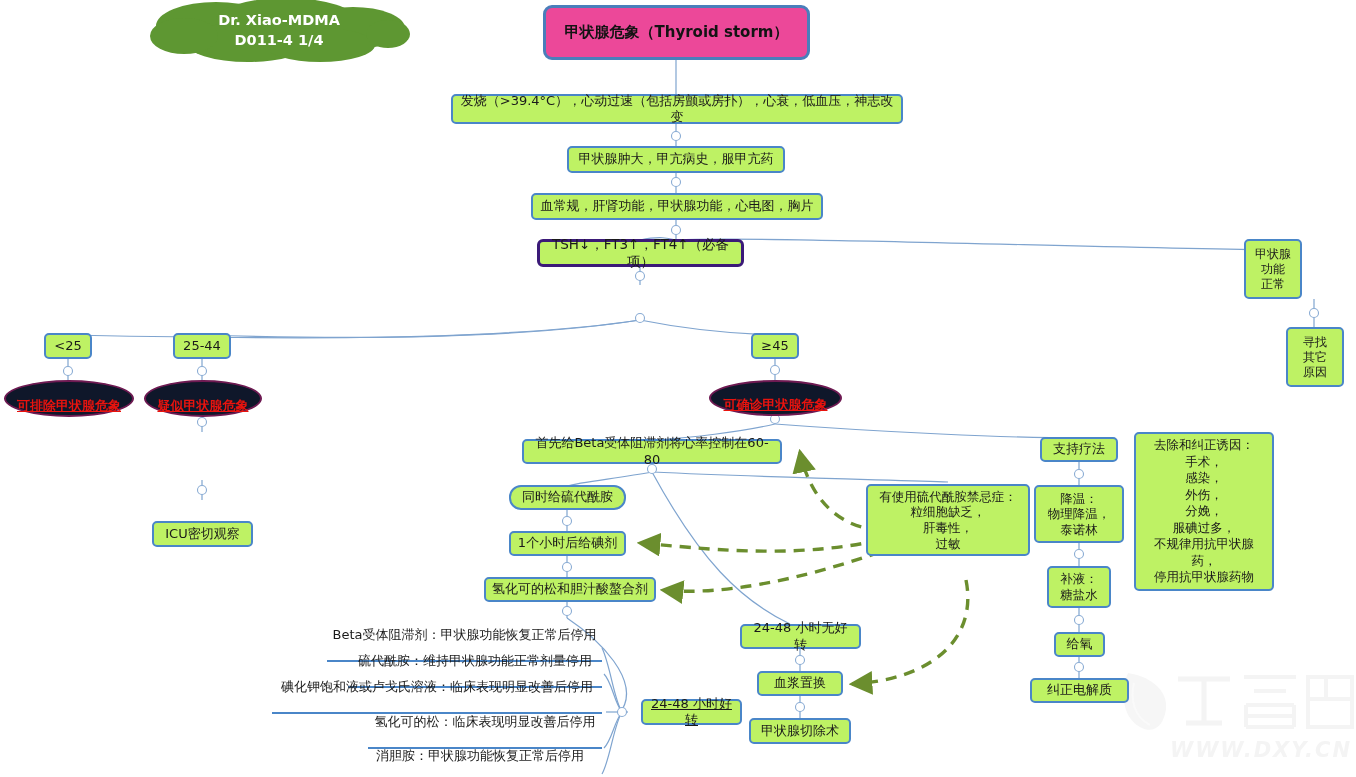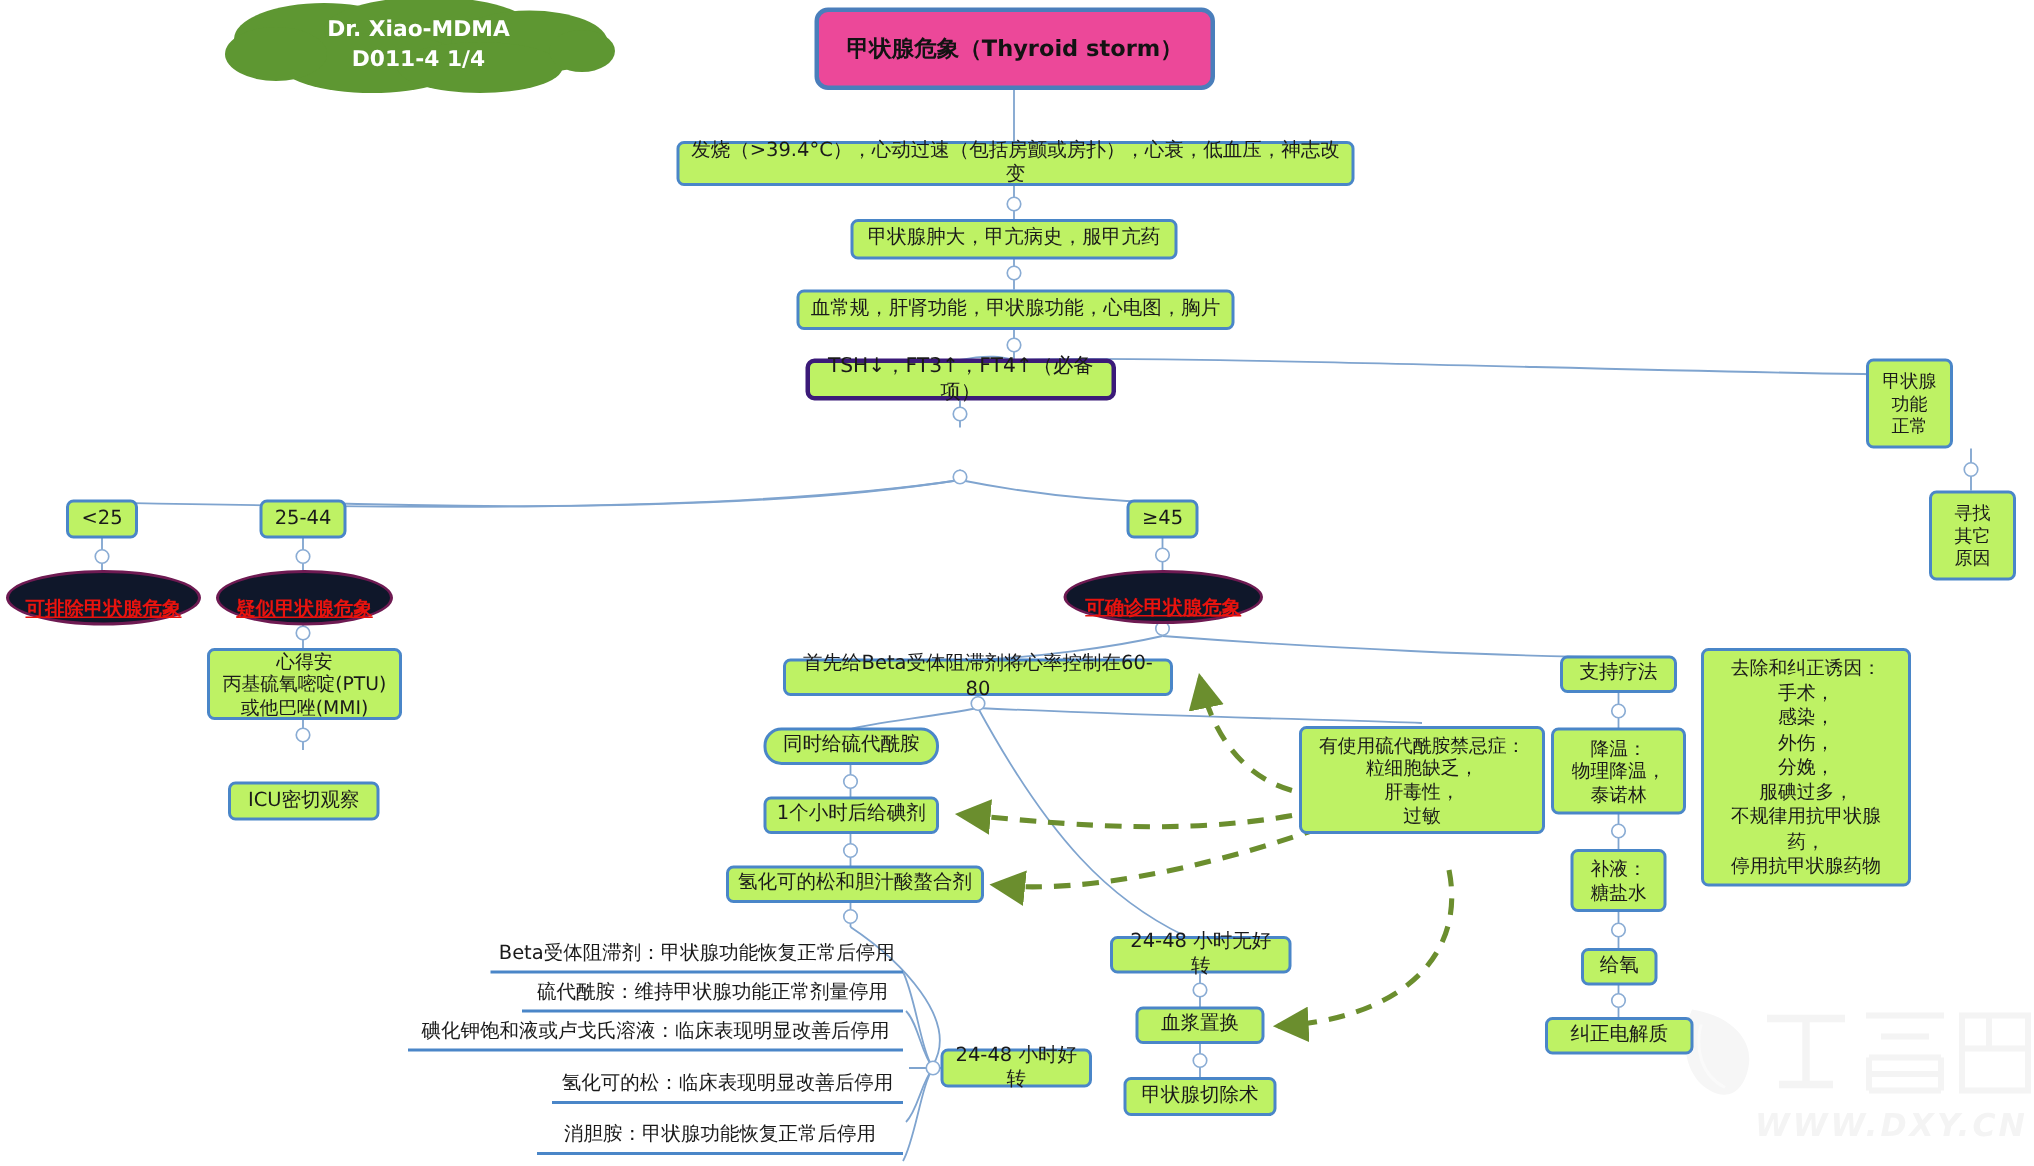--- a/index.html
+++ b/index.html
@@ -85,21 +85,21 @@
     text-align: center;
     white-space: pre-line;
     z-index: 2;
   }
   .underline-item {
     position: absolute;
     font-size: 13px;
     color: #1a1a1a;
     white-space: nowrap;
     text-align: center;
-    padding-bottom: 3px;
+    padding-bottom: 16px;
     border-bottom: 2.5px solid #4a86c8;
     z-index: 3;
   }
   .watermark {
     position: absolute;
     z-index: 1;
     pointer-events: none;
     opacity: 1;
   }
   .wm-text {
@@ -309,25 +309,20 @@
   </div>
 
   <div class="ellipse" style="left:144px; top:380px; width:118px; height:37px;">
     <span>疑似甲状腺危象</span>
   </div>
 
   <div class="ellipse" style="left:709px; top:380px; width:133px; height:36px;">
     <span>可确诊甲状腺危象</span>
   </div>
 
-  <div class="node" style="left:138px; top:432px; width:130px; height:48px; font-size:12.5px;">
-    <span>心得安
-丙基硫氧嘧啶(PTU)
-或他巴唑(MMI)</span>
-  </div>
 
   <div class="node" style="left:152px; top:521px; width:101px; height:26px;">
     <span>ICU密切观察</span>
   </div>
 
   <div class="node" style="left:522px; top:439px; width:260px; height:25px;">
     <span>首先给Beta受体阻滞剂将心率控制在60-80</span>
   </div>
 
   <div class="node" style="left:509px; top:485px; width:117px; height:25px;border-radius:12px;">
@@ -388,21 +383,21 @@
   </div>
 
   <div class="node" style="left:757px; top:671px; width:86px; height:25px;">
     <span>血浆置换</span>
   </div>
 
   <div class="node" style="left:749px; top:718px; width:102px; height:26px;">
     <span>甲状腺切除术</span>
   </div>
 
-  <div class="node" style="left:627px; top:699px; width:101px; height:26px;">
+  <div class="node" style="left:641px; top:699px; width:101px; height:26px;text-decoration:underline;">
     <span>24-48 小时好转</span>
   </div>
 
   <div class="underline-item" style="left:327px; top:626px; width:275px;">
     <span>Beta受体阻滞剂：甲状腺功能恢复正常后停用</span>
   </div>
 
   <div class="underline-item" style="left:348px; top:652px; width:254px;">
     <span>硫代酰胺：维持甲状腺功能正常剂量停用</span>
   </div>

